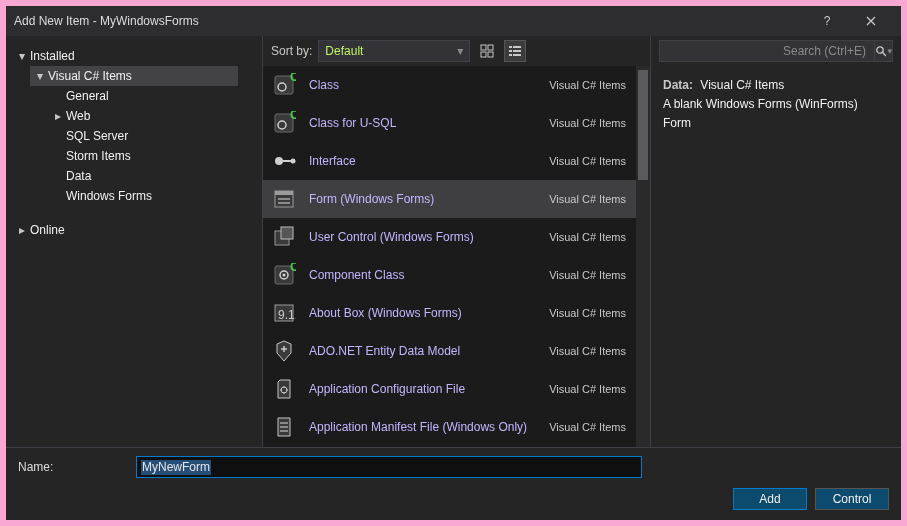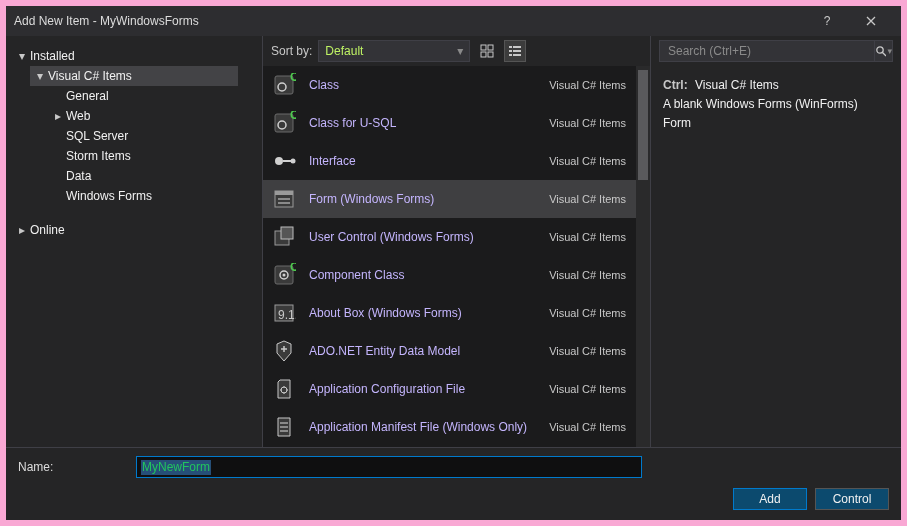--- a/index.html
+++ b/index.html
@@ -47,31 +47,31 @@
   .row .ico{width:26px;height:26px;display:flex;align-items:center;justify-content:center;}
   .row .name{flex:1;color:#c4b5fd;}
   .row .cat{color:#c8c8c8;font-size:11px;white-space:nowrap;}
   .row.cut{height:24px;}
   .vscroll{width:14px;background:#2a2a2b;position:relative;}
   .vthumb{position:absolute;left:2px;right:2px;top:4px;height:110px;background:#5a5a5c;}
   
   .right{width:250px;background:var(--bg);display:flex;flex-direction:column;}
   .search{height:30px;padding:4px 8px;display:flex;align-items:center;}
   .searchbox{flex:1;height:22px;background:var(--panel);border:1px solid var(--border);display:flex;align-items:center;padding:0 6px;color:#8a8a8a;}
-  .searchbox input{flex:1;background:transparent;border:0;outline:0;color:#5eead4;}
+  .searchbox input{flex:1;background:transparent;border:0;outline:0;color:#5eead4;text-align:right;}
   .searchbox input::placeholder{color:#8a8a8a;}
   .sicn{width:18px;height:22px;background:var(--panel);border:1px solid var(--border);border-left:0;display:flex;align-items:center;justify-content:center;}
   .details{padding:10px 12px;line-height:1.6;}
   .details .lbl{color:#c8c8c8;font-weight:bold;margin-right:4px;}
   
   .bottom{background:var(--bg);border-top:1px solid var(--border);padding:8px 12px 10px 12px;}
   .namerow{display:flex;align-items:center;gap:10px;margin-bottom:10px;}
   .namerow label{width:108px;color:#dcdcdc;}
   .namerow .ninput{flex:0 0 506px;height:22px;background:#0f0f10;border:1px solid var(--accent);padding:0 4px;display:flex;align-items:center;}
-  .namerow .ninput .hl{background:#264f78;color:#22c55e;padding:0 1px 1px 1px;}
+  .namerow .ninput .hl{background:#264f78;color:#e5e5e5;padding:0 1px 1px 1px;}
   .btnrow{display:flex;justify-content:flex-end;gap:8px;}
   .btn{min-width:74px;height:22px;background:#0c4a6e;border:1px solid #555;display:flex;align-items:center;justify-content:center;color:#dcdcdc;}
   .btn.primary{border:1px solid var(--accent);}
   svg{display:block;}
 </style>
 </head>
 <body>
 
 <div class="window">
 
@@ -294,21 +294,21 @@
         <div class="sicn">
           <svg width="12" height="12">
               <circle cx="5" cy="5" r="3.2" fill="none" stroke="#c8c8c8" stroke-width="1.3"></circle>
               <line x1="7.5" y1="7.5" x2="11" y2="11" stroke="#c8c8c8" stroke-width="1.3"></line>
             </svg>
           <span style="margin-left:1px;color:#8a8a8a;font-size:9px">▾</span>
         </div>
       </div>
       <div class="details">
         <div>
-          <span class="lbl">Ctrl:</span>
+          <span class="lbl">Data:</span>
           <span>Visual C# Items</span>
         </div>
         <div>A blank Windows Forms (WinForms) Form</div>
       </div>
     </div>
   </div>
 
   <div class="bottom">
     <div class="namerow">
       <label>Name:</label>

